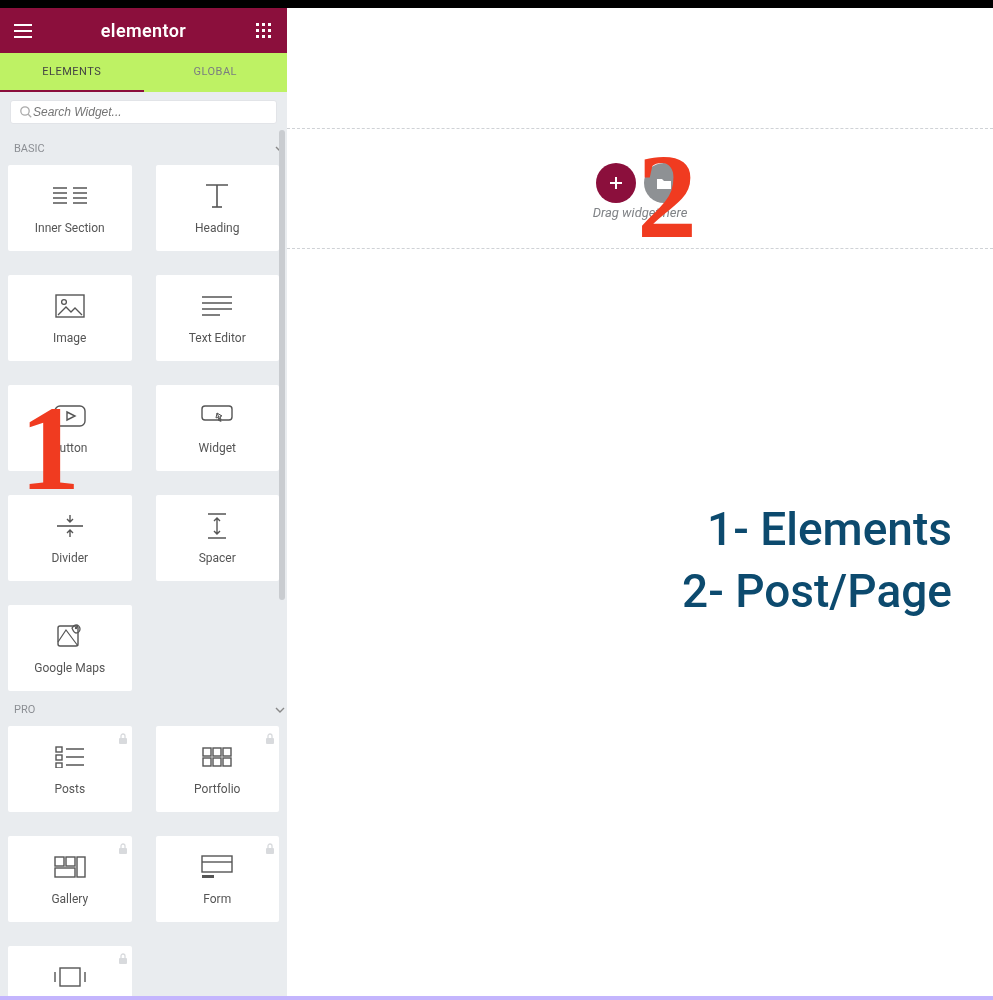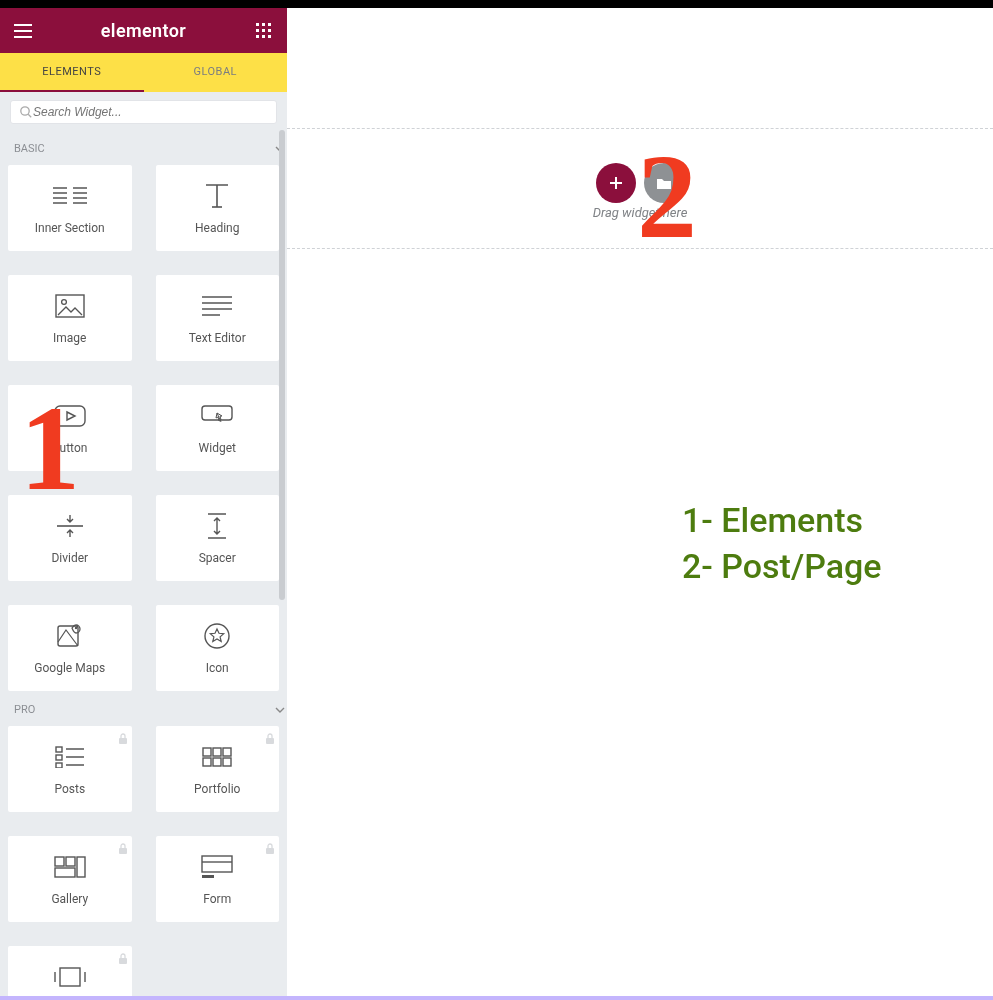--- a/index.html
+++ b/index.html
@@ -3,21 +3,21 @@
 <meta charset="utf-8">
 <style>
   * { box-sizing: border-box; margin: 0; padding: 0; }
   html, body { width: 993px; height: 1000px; font-family: -apple-system, BlinkMacSystemFont, "Segoe UI", Roboto, Arial, sans-serif; overflow: hidden; background: #000; }
   .app { display: flex; height: 100%; background: #fff; border-top: 8px solid #000; border-bottom: 4px solid #c4b5fd; }
   
   .sidebar { width: 287px; background: #e9ecef; display: flex; flex-direction: column; position: relative; }
   .sb-header { background: #8b0f3c; height: 45px; display: flex; align-items: center; justify-content: space-between; padding: 0 12px; color: #fff; }
   .sb-header .hamburger, .sb-header .apps { width: 22px; height: 22px; display: flex; align-items: center; justify-content: center; cursor: pointer; }
   .sb-title { font-size: 18px; font-weight: 600; letter-spacing: .4px; }
-  .tabs { display: flex; background: #fde047; }
+  .tabs { display: flex; background: #bef264; }
   .tab { flex: 1; text-align: center; font-size: 11px; letter-spacing: .5px; color: #7b7d80; padding: 12px 0; cursor: pointer; border-bottom: 2px solid transparent; }
   .tab.active { color: #444; border-bottom: 2px solid #8b0f3c; }
   .search-row { background: #fff; margin: 8px 10px 6px 10px; border: 1px solid #e2e4e8; border-radius: 3px; display: flex; align-items: center; padding: 4px 8px; }
   .search-row svg { flex: none; }
   .search-row input { border: none; outline: none; font-size: 12px; color: #888; width: 100%; font-style: italic; background: transparent; }
   .group-header { display: flex; align-items: center; justify-content: space-between; font-size: 11px; color: #8c8f94; padding: 12px 2px 10px 14px; cursor: pointer; }
   .widget-grid { display: grid; grid-template-columns: 1fr 1fr; gap: 24px; padding: 0 8px; }
   .widget-card { background: #fff; border-radius: 2px; height: 86px; display: flex; flex-direction: column; align-items: center; justify-content: center; gap: 10px; cursor: grab; position: relative; }
   .widget-card .icon-slot { height: 30px; display: flex; align-items: center; justify-content: center; color: #555; }
   .widget-card .label { font-size: 12px; color: #555; }
@@ -30,21 +30,21 @@
   .section-placeholder { position: absolute; left: 0; right: 0; top: 120px; border-top: 1px dashed #cfd2d6; border-bottom: 1px dashed #cfd2d6; padding: 34px 0 28px 0; display: flex; flex-direction: column; align-items: center; gap: 2px; }
   .action-buttons { display: flex; gap: 8px; }
   .circle-btn { width: 40px; height: 40px; border-radius: 50%; display: flex; align-items: center; justify-content: center; color: #fff; cursor: pointer; }
   .circle-btn.add { background: #8b0f3c; }
   .circle-btn.folder { background: #8e9194; }
   .drag-hint { font-size: 13px; color: #7f8286; font-style: italic; }
   
   .annot { position: absolute; color: #f03b20; font-family: "Comic Sans MS", "Segoe Script", cursive; pointer-events: none; }
   .annot.two { left: 350px; top: 120px; font-size: 120px; font-weight: 700; }
   .annot.one { left: 20px; top: 380px; font-size: 120px; font-weight: 700; }
-  .legend { position: absolute; left: 395px; top: 490px; color: #4d7c0f; font-size: 34px; font-weight: 500; line-height: 1.35; pointer-events: none; text-align: left; }
+  .legend { position: absolute; left: 395px; top: 490px; color: #0c4a6e; font-size: 46px; font-weight: 500; line-height: 1.35; pointer-events: none; text-align: right; }
 </style>
 </head>
 <body>
 
 <div class="app">
   <aside class="sidebar">
     <div class="sb-header">
       <div class="hamburger">
         <svg width="18" height="14" viewBox="0 0 18 14">
             <path d="M0 1h18M0 7h18M0 13h18" stroke="#fff" stroke-width="2"></path>
@@ -172,29 +172,20 @@
           <div class="icon-slot">
               <svg width="28" height="28" viewBox="0 0 28 28">
                 <rect x="2" y="4" width="20" height="20" rx="2" fill="none" stroke="#555" stroke-width="1.4"></rect>
                 <path d="M2 20l8-12 12 16" fill="none" stroke="#555" stroke-width="1.2"></path>
                 <path d="M20 3a4 4 0 1 1 0 8c-2 0-4-5-4-5s2-3 4-3z" fill="none" stroke="#555" stroke-width="1.3"></path>
                 <circle cx="20" cy="6" r="1.2" fill="#555"></circle>
               </svg>
             </div>
           <div class="label">Google Maps</div>
         </div>
-        <div class="widget-card">
-          <div class="icon-slot">
-              <svg width="28" height="28" viewBox="0 0 28 28">
-                <circle cx="14" cy="14" r="12" fill="none" stroke="#555" stroke-width="1.4"></circle>
-                <path d="M14 7l2 4.3 4.7.4-3.6 3.2 1.1 4.6L14 17l-4.2 2.5 1.1-4.6L7.3 11.7l4.7-.4z" fill="none" stroke="#555" stroke-width="1.2"></path>
-              </svg>
-            </div>
-          <div class="label">Icon</div>
-        </div>
       </div>
 
       <div class="group-header">
         <span>PRO</span>
         <svg width="10" height="10" viewBox="0 0 10 10">
             <path d="M1 3l4 4 4-4" fill="none" stroke="#888" stroke-width="1.4"></path>
           </svg>
       </div>
 
       <div class="widget-grid">

